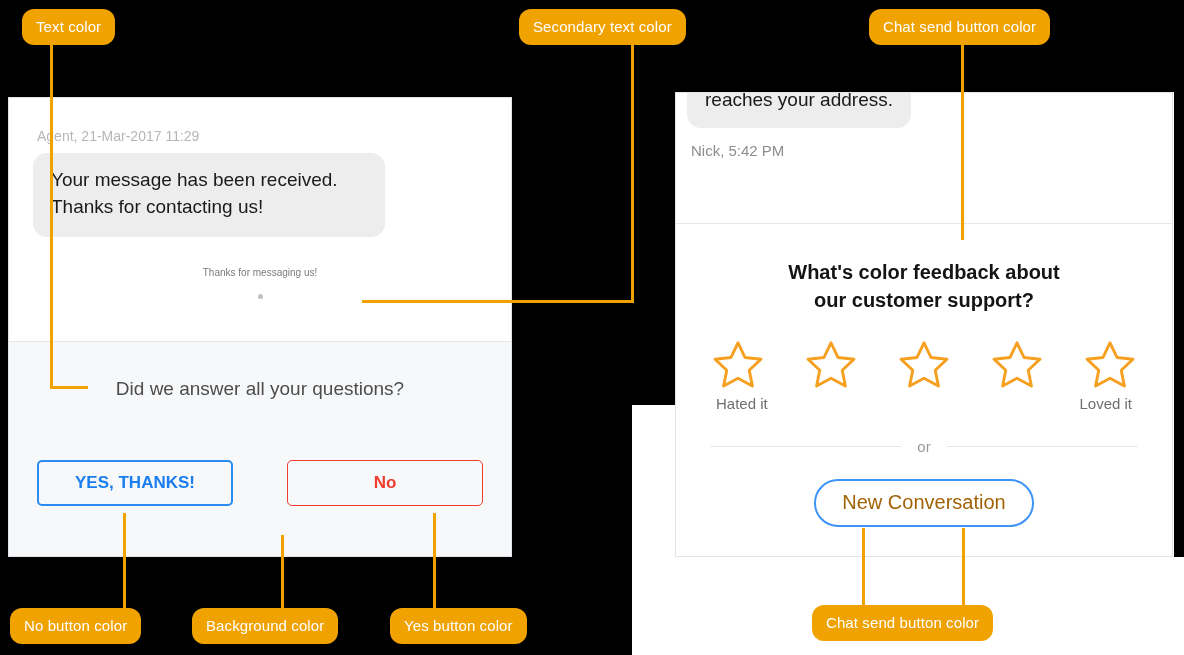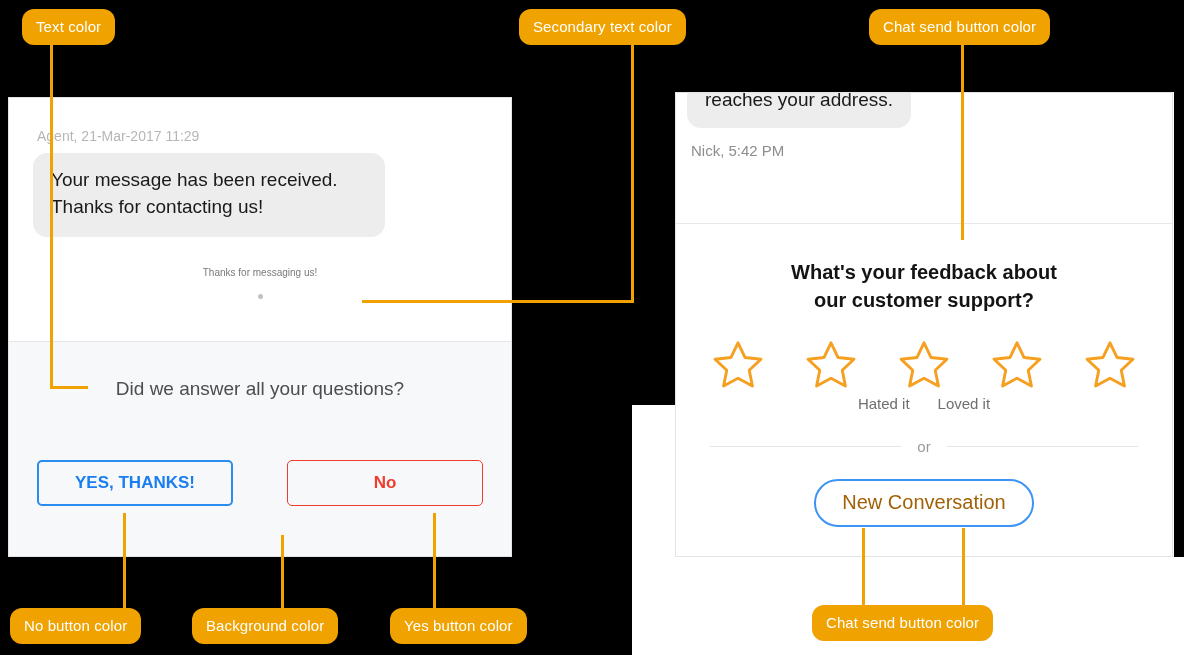--- a/index.html
+++ b/index.html
@@ -203,21 +203,21 @@
   }
   .star-btn {
     background: none;
     border: 0;
     padding: 0;
     cursor: pointer;
     line-height: 0;
   }
   .rating-labels {
     display: flex;
-    justify-content: center;
+    justify-content: space-between;
     padding: 4px 40px 0 40px;
     color: #6f6f6f;
     font-size: 15px;
     gap: 28px;
   }
   .or-row {
     display: flex;
     align-items: center;
     padding: 26px 34px 0 34px;
     color: #9b9b9b;
@@ -274,21 +274,21 @@
 </div>
 
 <div id="right-widget">
   <div class="rw-transcript">
     <div class="rw-bubble">reaches your address.</div>
     <div class="rw-meta">Nick, 5:42 PM</div>
   </div>
 
   <div class="rw-feedback">
     <div class="rw-prompt">
-      <div>What's your feedback about</div>
+      <div>What's color feedback about</div>
       <div>our customer support?</div>
     </div>
 
     <div class="stars">
       <button class="star-btn">
         <svg width="56" height="54" viewBox="0 0 24 24" fill="none" stroke="#F5A021" stroke-width="1.3" stroke-linejoin="round">
           <polygon points="12,2.6 15.1,9.1 22.2,9.9 17,14.8 18.4,21.8 12,18.3 5.6,21.8 7,14.8 1.8,9.9 8.9,9.1"></polygon>
         </svg>
       </button>
       <button class="star-btn">

